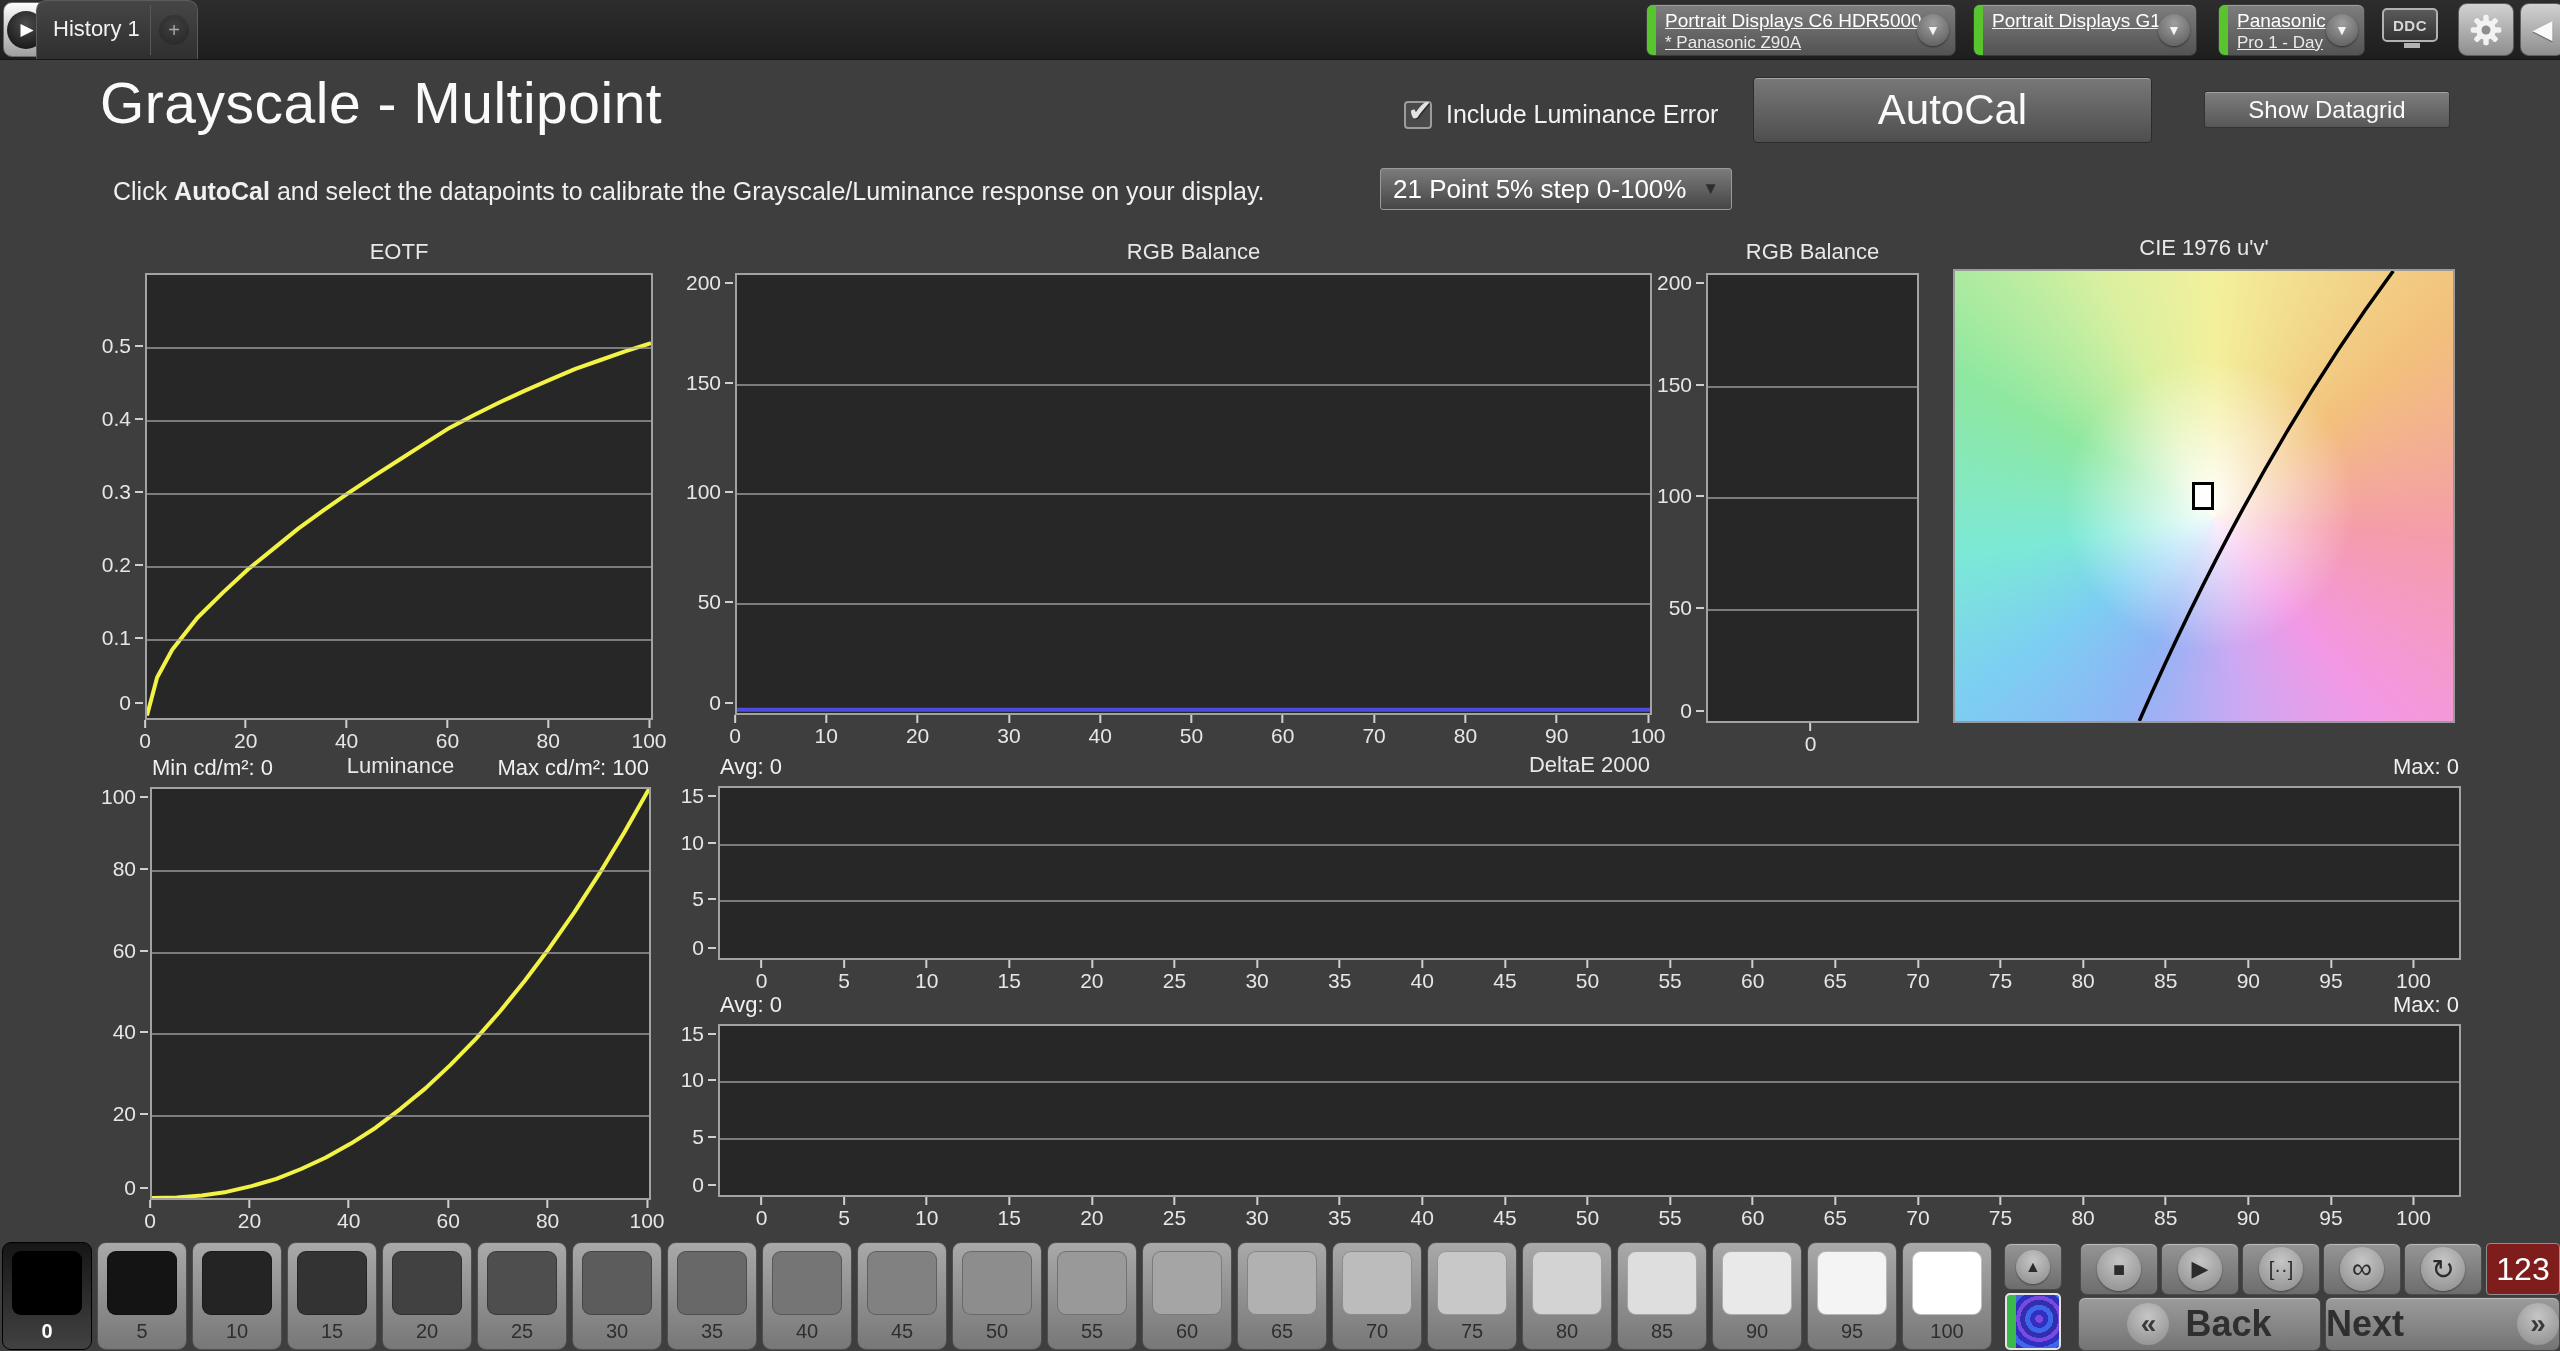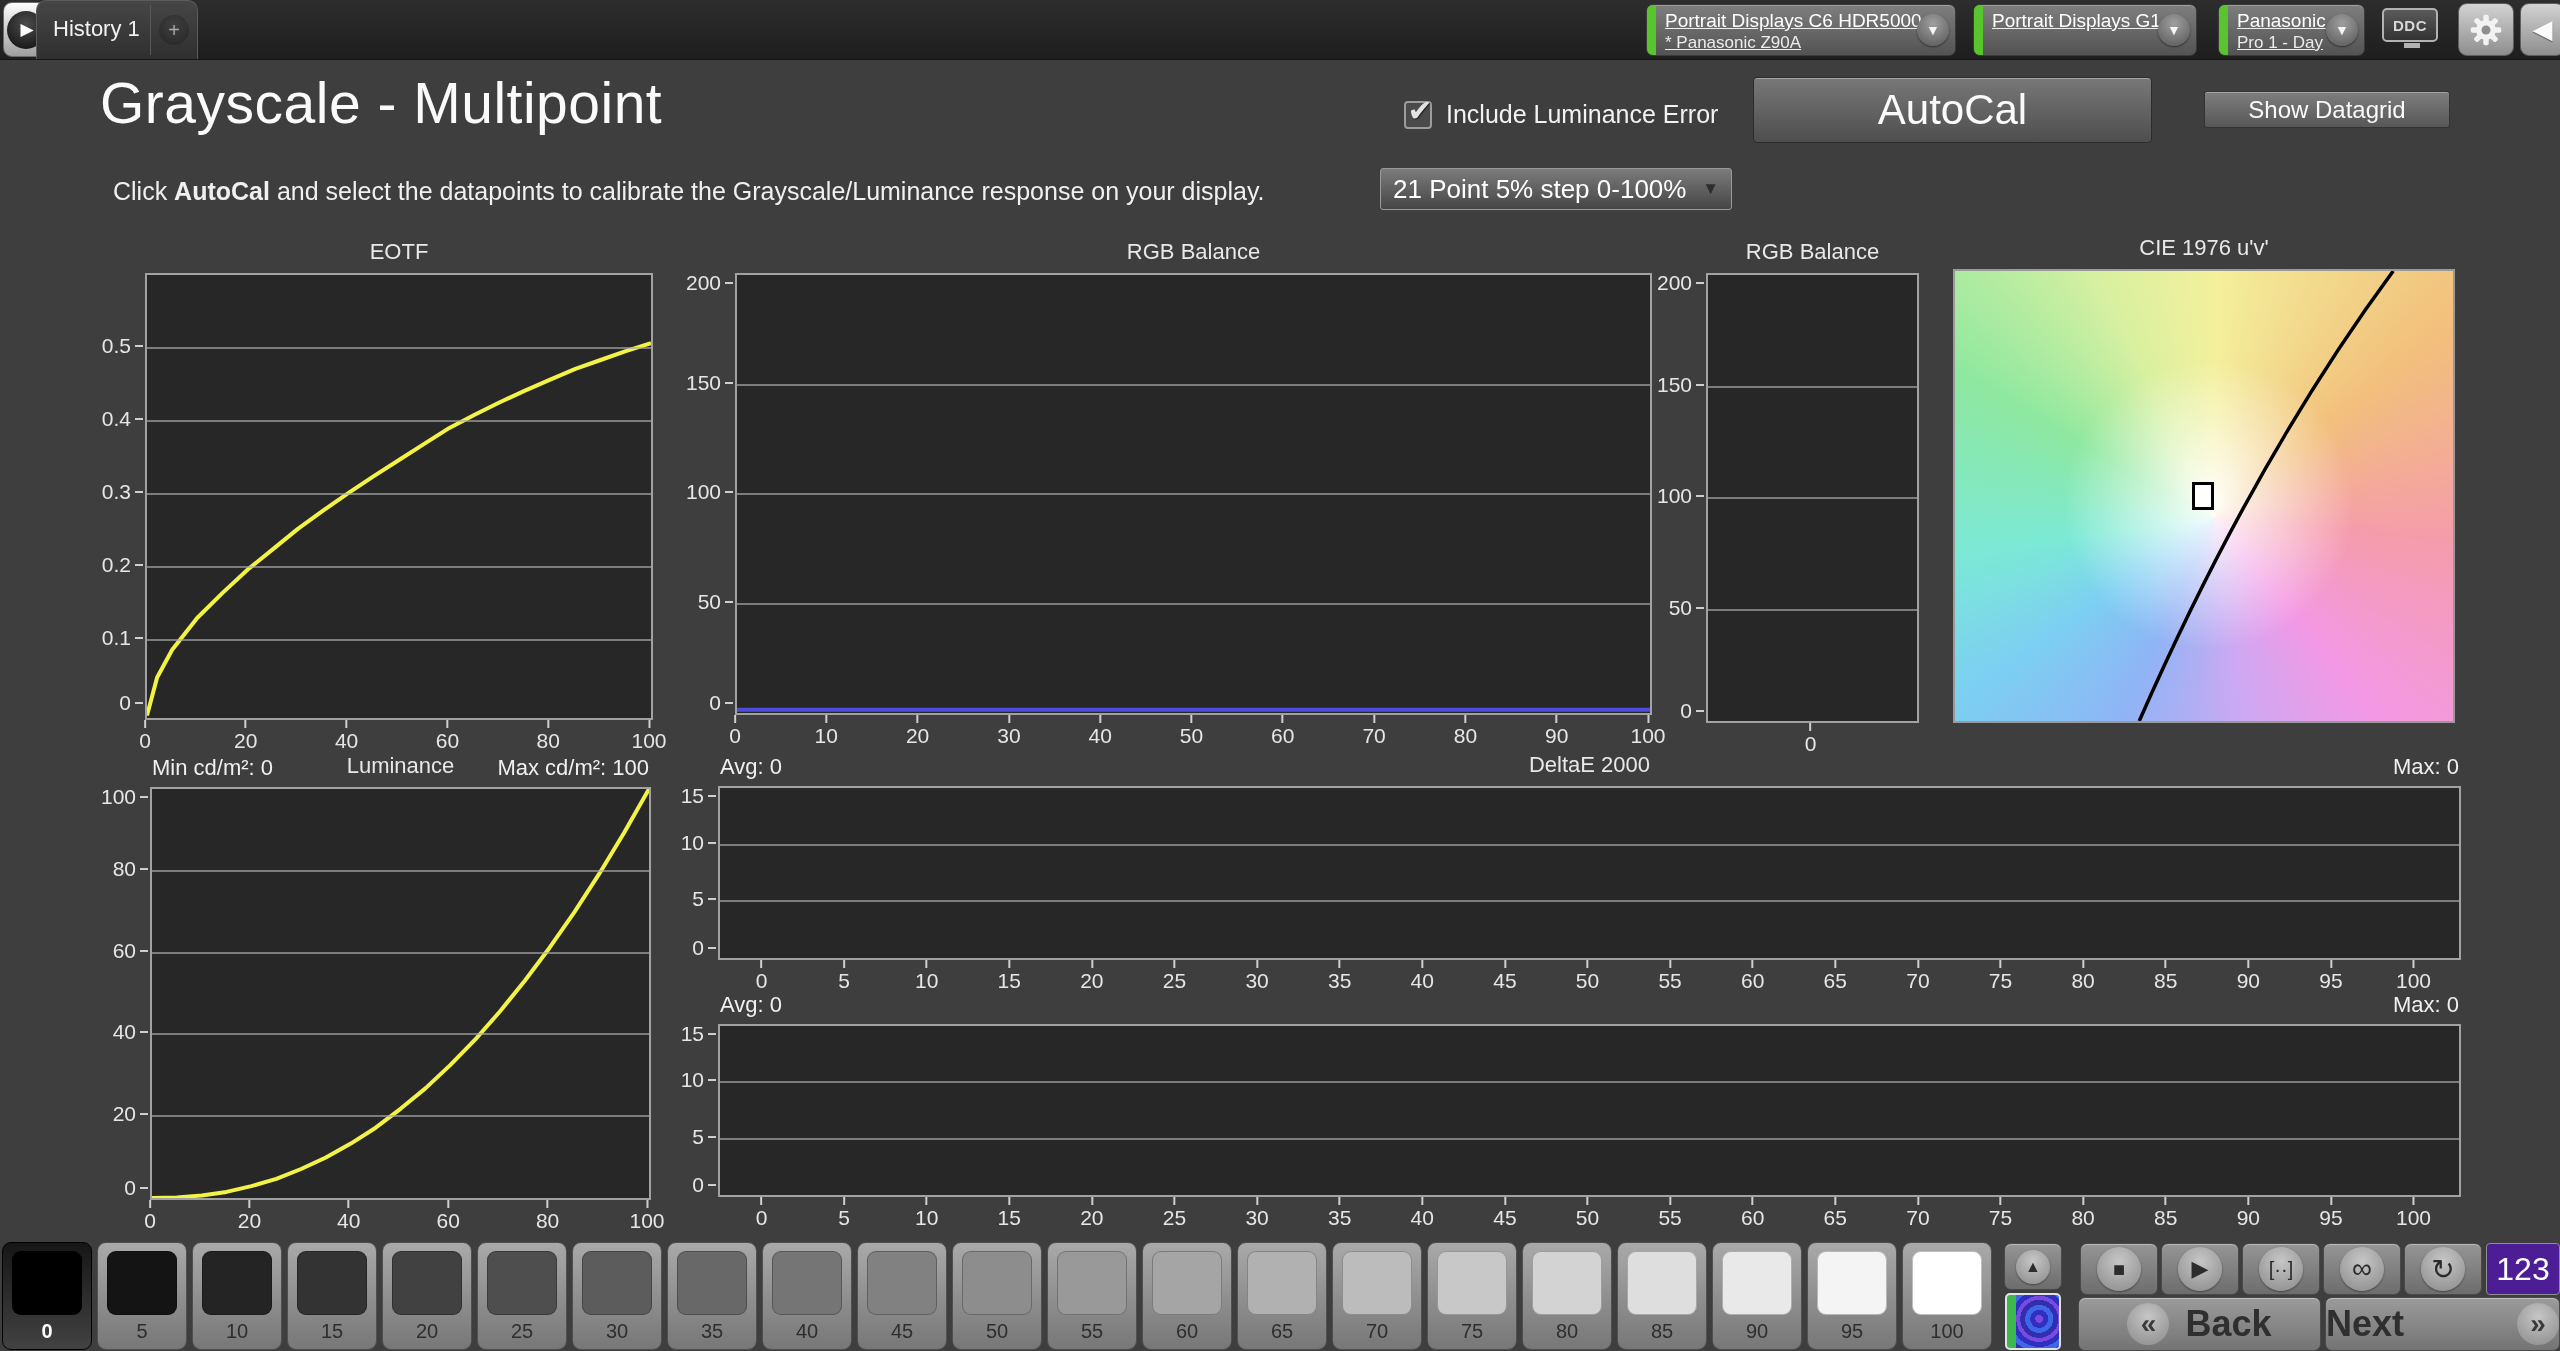--- a/index.html
+++ b/index.html
@@ -110,21 +110,21 @@
   .patch.selected .plabel{color:#fff;font-weight:bold;}
 
   
   .ctl-btn{position:absolute;border-radius:7px;border:1px solid #4a4a4a;box-sizing:border-box;
     background:linear-gradient(#959595,#6d6d6d);display:flex;align-items:center;justify-content:center;
     box-shadow:inset 0 1px 0 rgba(255,255,255,.35);}
   .ctl-circ{width:44px;height:44px;border-radius:50%;
     background:radial-gradient(circle at 50% 32%,#c6c6c6,#8a8a8a);
     display:flex;align-items:center;justify-content:center;color:#2c2c2c;
     box-shadow:0 1px 2px rgba(0,0,0,.4);}
-  #counter{position:absolute;left:2486px;top:1243px;width:74px;height:52px;background:#4c1d95;
+  #counter{position:absolute;left:2486px;top:1243px;width:74px;height:52px;background:#7f1d1d;
     border:1px solid #8f8f8f;border-radius:4px;box-sizing:border-box;
     display:flex;align-items:center;justify-content:center;font-size:32px;color:#fff;}
   .nav-btn{position:absolute;top:1297px;height:54px;border-radius:7px;border:1px solid #4a4a4a;
     box-sizing:border-box;background:linear-gradient(#9b9b9b,#747474);
     display:flex;align-items:center;justify-content:center;gap:16px;
     font-size:36px;font-weight:bold;color:#2f2f2f;box-shadow:inset 0 1px 0 rgba(255,255,255,.35);}
   .nav-circ{width:42px;height:42px;border-radius:50%;
     background:radial-gradient(circle at 50% 32%,#c6c6c6,#8a8a8a);
     display:flex;align-items:center;justify-content:center;font-size:28px;color:#3a3a3a;font-weight:bold;}
   #pattern-up{left:2004px;top:1243px;width:58px;height:47px;}

